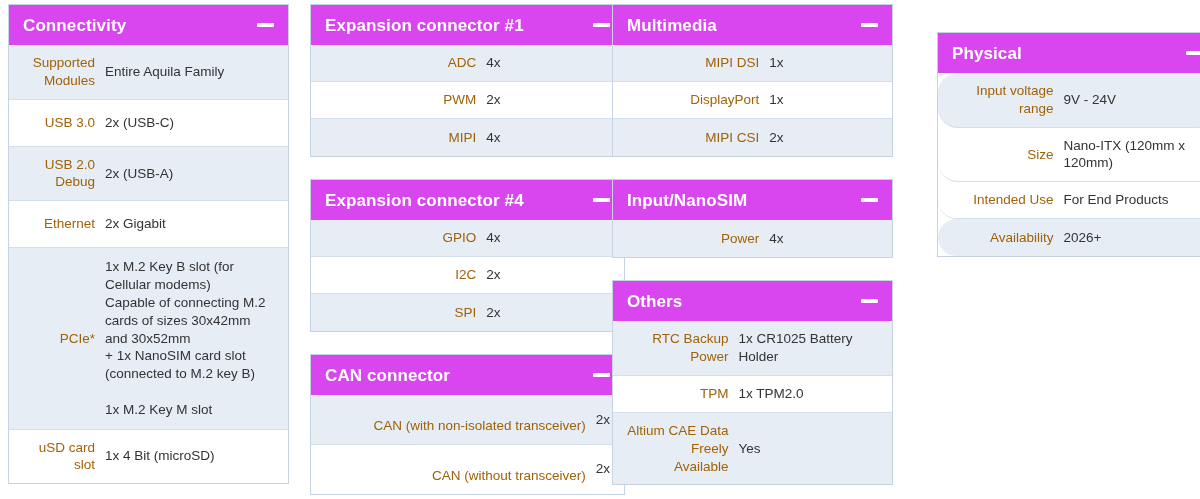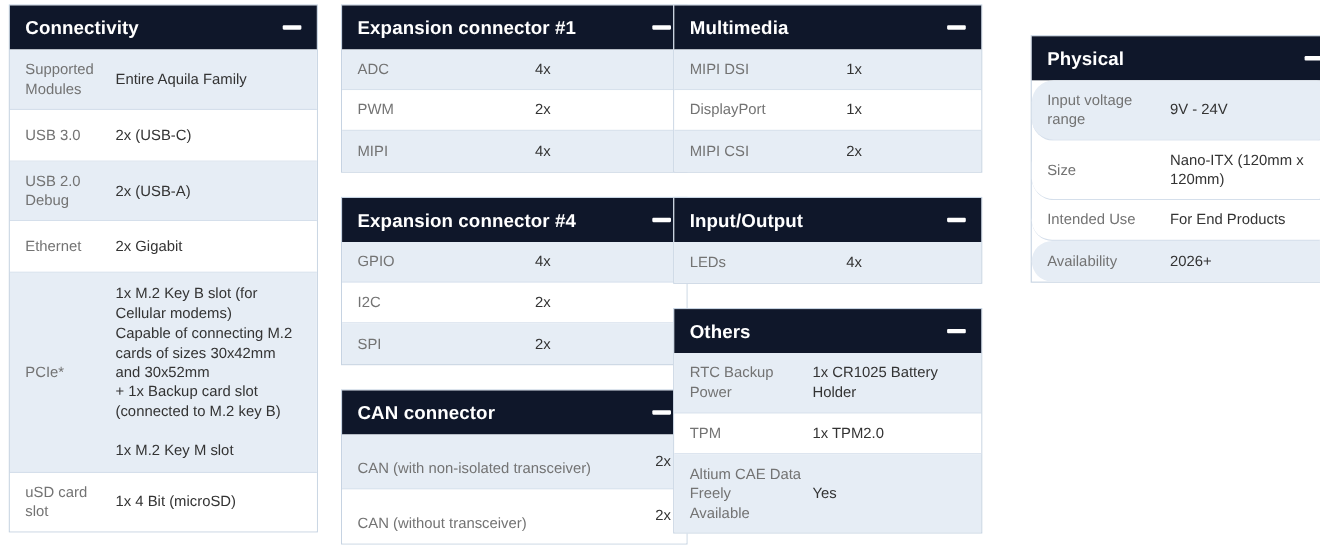--- a/index.html
+++ b/index.html
@@ -34,21 +34,21 @@
   .col-4 { left: 937px; width: 281px; margin-top: 28px; }
 
   .panel {
     border: 1px solid #c6d3e2;
     background: #ffffff;
     box-sizing: border-box;
     margin-bottom: 22px;
   }
 
   .panel-header {
-    background: #0f172a;
+    background: #d946ef;
     color: #ffffff;
     font-size: 17px;
     font-weight: bold;
     letter-spacing: 0.1px;
     height: 40px;
     display: flex;
     align-items: center;
     justify-content: space-between;
     padding: 0 13px 0 14px;
     box-sizing: border-box;
@@ -77,21 +77,22 @@
     font-size: 13.5px;
     line-height: 1.32;
   }
   .row:last-child { border-bottom: none; }
   .row.alt  { background: #e6edf5; }
   .row.plain{ background: #ffffff; }
 
   .cell-label {
     padding: 9px 10px 9px 14px;
     box-sizing: border-box;
-    color: #737373;
+    color: #a16207;
+    text-align: right;
   }
   .cell-value {
     padding: 9px 10px 9px 0;
     box-sizing: border-box;
     color: #333333;
   }
 
   
   .layout-kv .cell-label { width: 96px; flex: 0 0 96px; }
   .layout-kv .cell-value { flex: 1 1 auto; }
@@ -163,21 +164,21 @@
           <div class="cell-label">Ethernet</div>
           <div class="cell-value">2x Gigabit</div>
         </div>
         <div class="row alt pcie">
           <div class="cell-label">PCIe*</div>
           <div class="cell-value multiline">1x M.2 Key B slot (for
 Cellular modems)
 Capable of connecting M.2
 cards of sizes 30x42mm
 and 30x52mm
-+ 1x Backup card slot
++ 1x NanoSIM card slot
 (connected to M.2 key B)
 
 1x M.2 Key M slot</div>
         </div>
         <div class="row plain">
           <div class="cell-label multiline">uSD card
 slot</div>
           <div class="cell-value">1x 4 Bit (microSD)</div>
         </div>
       </div>
@@ -265,26 +266,26 @@
         </div>
         <div class="row alt">
           <div class="cell-label">MIPI CSI</div>
           <div class="cell-value">2x</div>
         </div>
       </div>
     </div>
 
     <div class="panel" id="panel-io">
       <div class="panel-header">
-        <span class="panel-title">Input/Output</span>
+        <span class="panel-title">Input/NanoSIM</span>
         <span class="minus-icon"></span>
       </div>
       <div class="rows layout-count">
         <div class="row alt">
-          <div class="cell-label">LEDs</div>
+          <div class="cell-label">Power</div>
           <div class="cell-value">4x</div>
         </div>
       </div>
     </div>
 
     <div class="panel" id="panel-others">
       <div class="panel-header">
         <span class="panel-title">Others</span>
         <span class="minus-icon"></span>
       </div>

